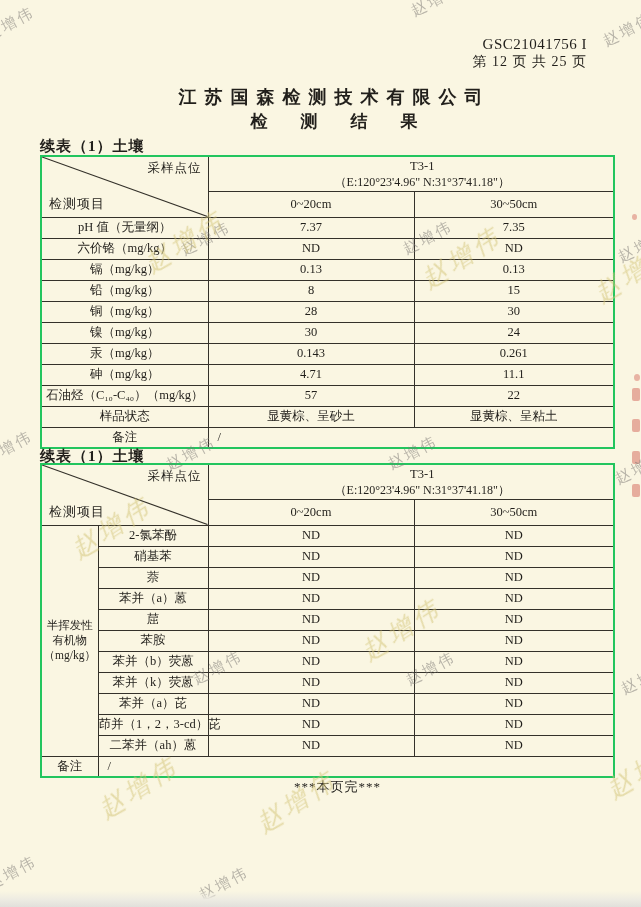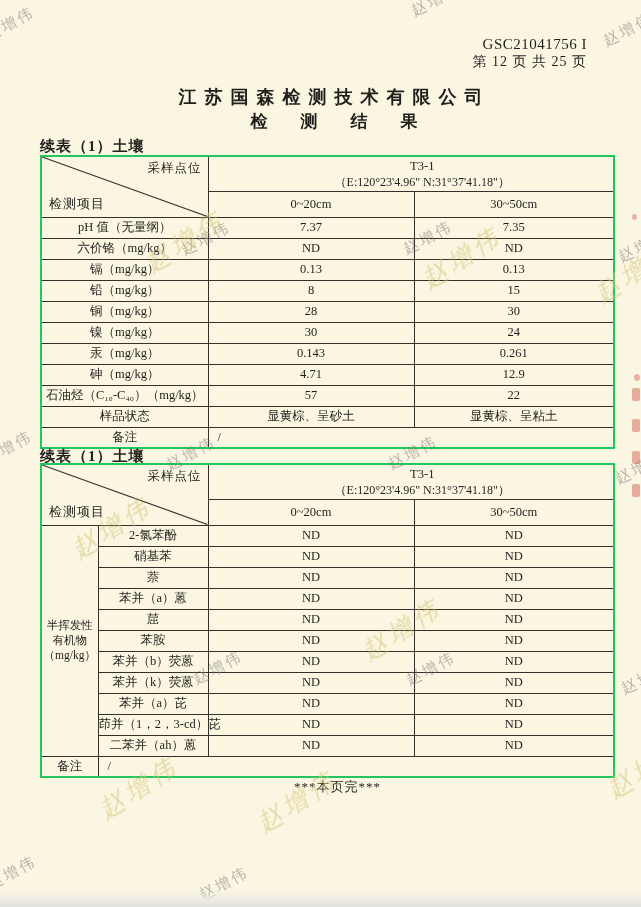--- a/index.html
+++ b/index.html
@@ -170,21 +170,21 @@
           <td>24</td>
         </tr>
         <tr class="data-row">
           <td>汞（mg/kg）</td>
           <td>0.143</td>
           <td>0.261</td>
         </tr>
         <tr class="data-row">
           <td>砷（mg/kg）</td>
           <td>4.71</td>
-          <td>12.9</td>
+          <td>11.1</td>
         </tr>
         <tr class="data-row">
           <td>石油烃（C₁₀-C₄₀）（mg/kg）</td>
           <td>57</td>
           <td>22</td>
         </tr>
         <tr class="data-row">
           <td>样品状态</td>
           <td>显黄棕、呈砂土</td>
           <td>显黄棕、呈粘土</td>

